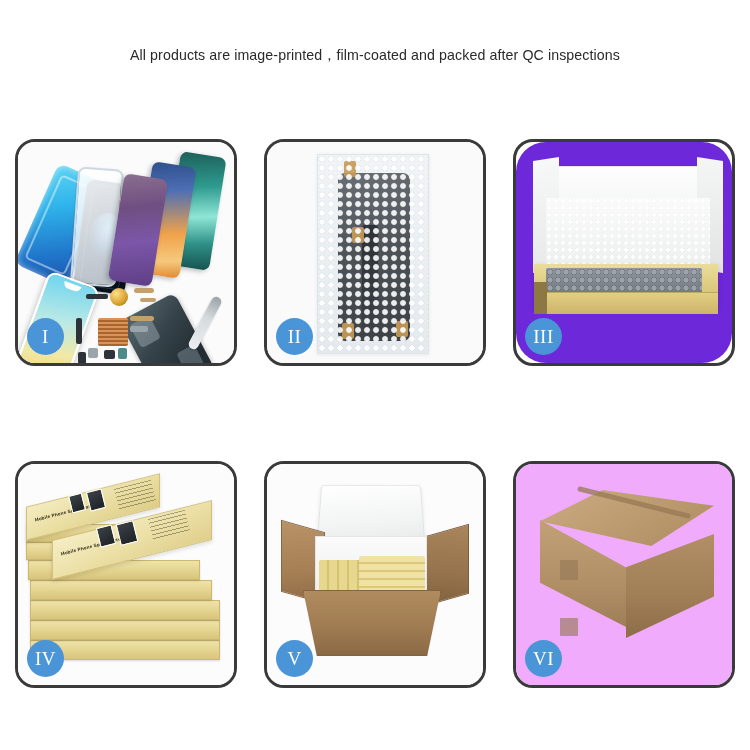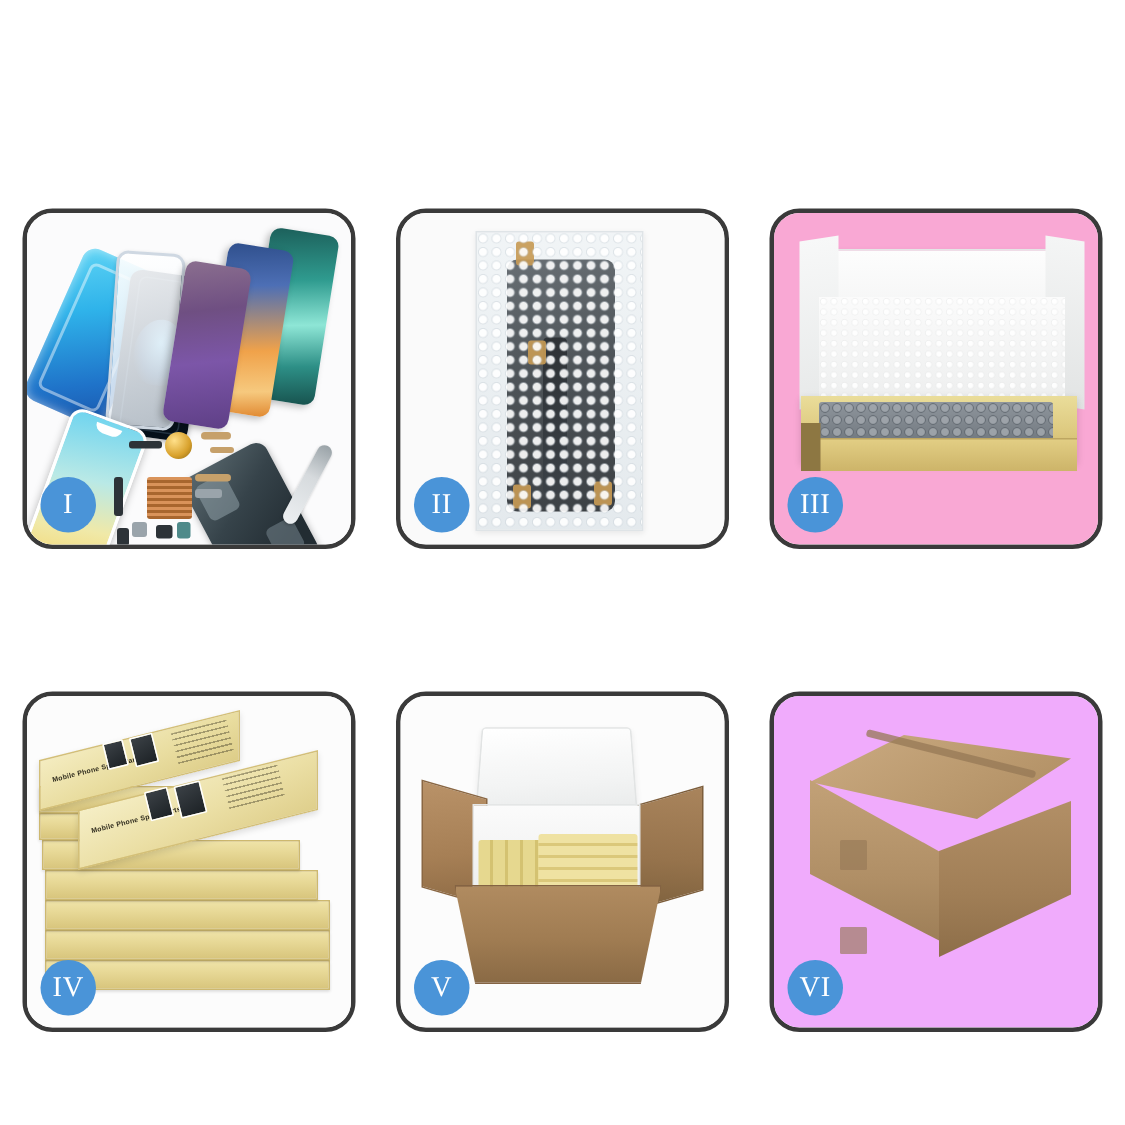--- a/index.html
+++ b/index.html
@@ -232,21 +232,21 @@
     opacity:.82;
   }
   .p2-flex{
     position:absolute; left: 44px; top: 70px; width: 16px; height: 104px;
     background: linear-gradient(180deg,#2a2e32,#3a4046);
     opacity:.9; border-radius:3px;
   }
   .p2-tape{ position:absolute; width:12px; height:16px; background:#c79a55; opacity:.92; border-radius:2px; }
 
   
-  .p3-bg{ position:absolute; inset:0; background:#f9a8d4; }
+  .p3-bg{ position:absolute; inset:0; background:#6d28d9;border-radius:30px; }
   .p3-lid{
     position:absolute; left: 26px; top: 24px; width: 172px; height: 110px;
     background: linear-gradient(180deg,#fdfdfd 0%, #f1f2f2 55%, #e4e6e6 100%);
     border: 1px solid #e4e6e6;
     box-shadow: 0 2px 5px rgba(0,0,0,.07);
   }
   .p3-lid::before{
     content:""; position:absolute; left:-10px; top:-8px; width:26px; height:112px;
     background: linear-gradient(180deg,#f7f8f8,#e7e9e9); transform: skewY(-9deg);
   }
@@ -395,20 +395,21 @@
   .p6-tape{
     position:absolute; background: rgba(150,122,88,.65); border-radius: 1px;
   }
 </style>
 </head>
 <body>
 
 <div id="page">
 
   <div class="header">
+    <div class="subtitle">All products are image-printed，film-coated and packed after QC inspections</div>
   </div>
 
   <div class="grid">
 
     <div class="panel">
       <div class="panel-stage p1-bg">
         <div class="p1-sticker"></div>
         <div class="p1-phone-dark"></div>
         <div class="p1-glass"></div>
         <div class="p1-fan fan-c"></div>

